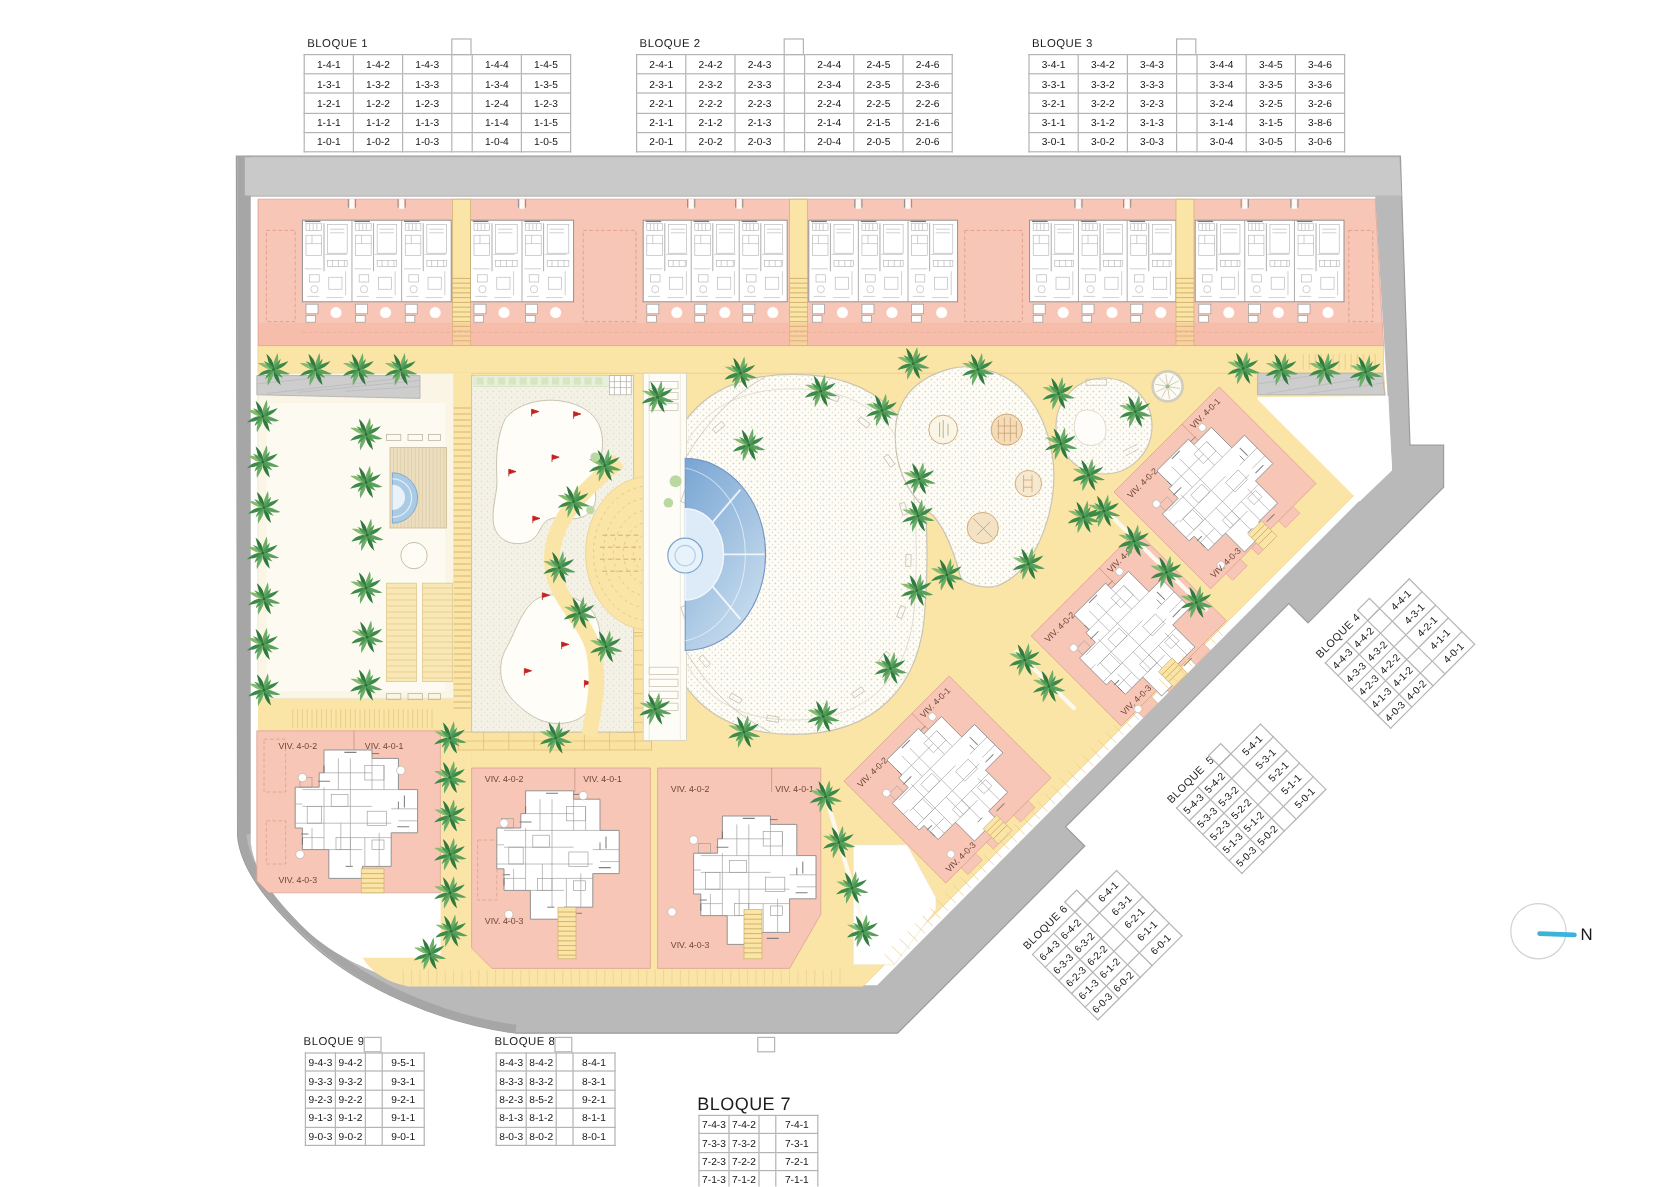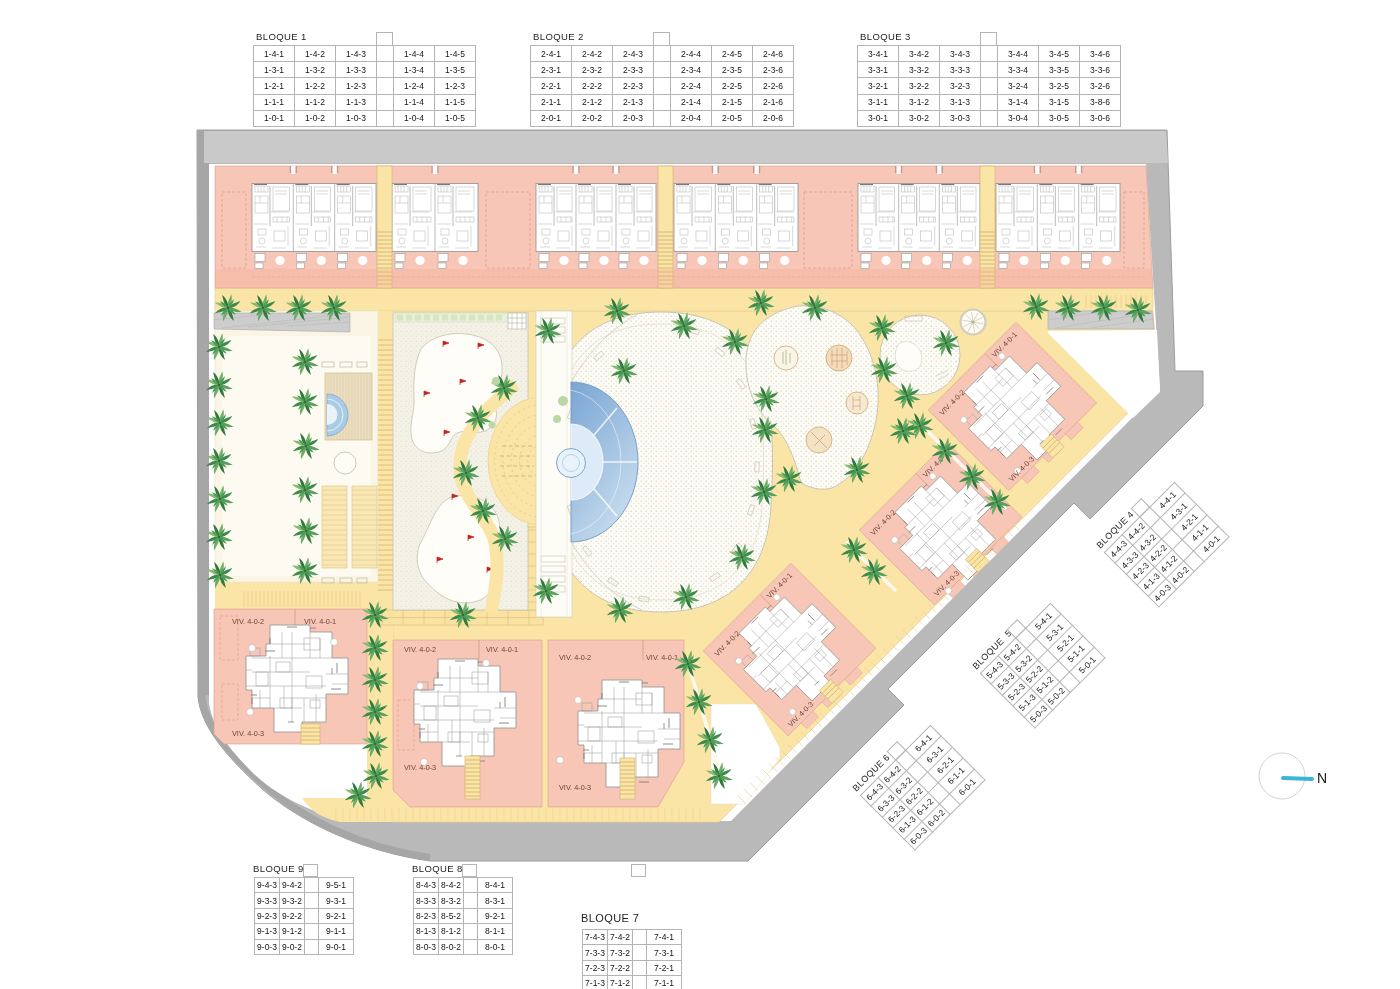--- a/index.html
+++ b/index.html
@@ -1170,21 +1170,21 @@
         </tr>
         <tr style="height:15.4px">
           <td>8-0-3</td>
           <td>8-0-2</td>
           <td></td>
           <td>8-0-1</td>
         </tr>
       </tbody>
     </table>
 
-<div class="ttl" style="left:581px;top:912px;font-size:11px">BLOQUE 7</div>
+<div class="ttl" style="left:581px;top:912px;font-size:15px">BLOQUE 7</div>
 <div class="tab" style="left:631px;top:864px;width:13px;height:11px"></div>
 <table class="tb" style="left:582px;top:929px;font-size:8px">
       <colgroup>
         <col width="25">
         <col width="25">
         <col width="14">
         <col width="35">
       </colgroup>
       <tbody>
         <tr style="height:15.4px">

